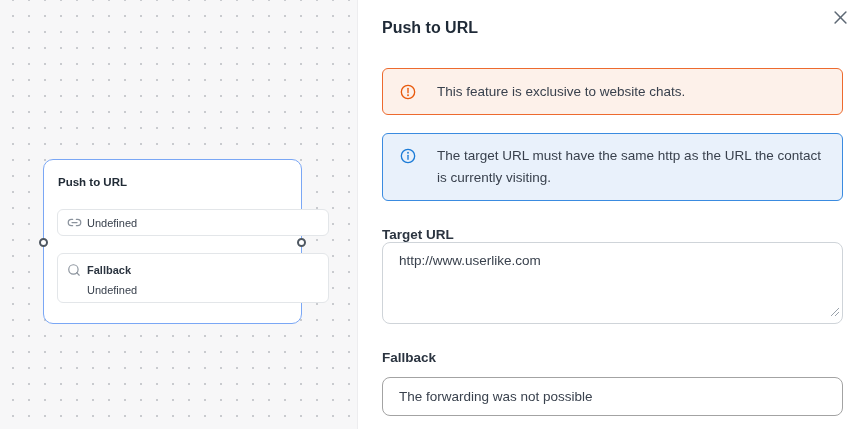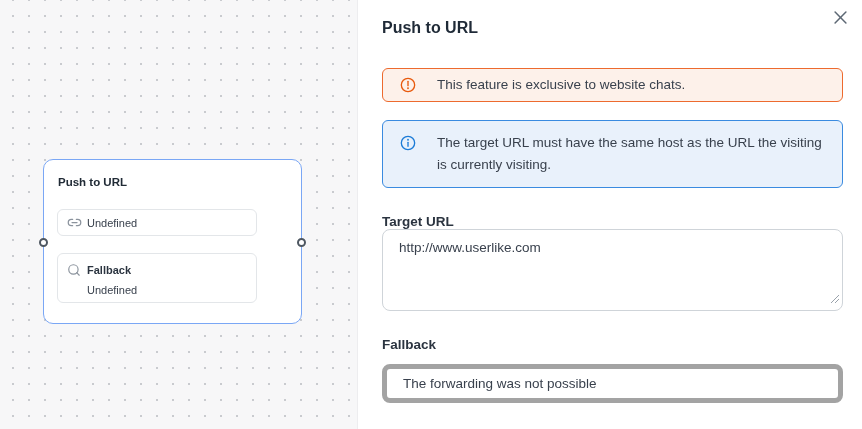--- a/index.html
+++ b/index.html
@@ -15,21 +15,21 @@
   }
   .node {
     position:absolute; left:43px; top:159px; width:259px; height:165px;
     background:#fff; border:1px solid #7aa7f5; border-radius:10px;
   }
   .node-title {
     position:absolute; left:14px; top:16px;
     font-size:11.5px; font-weight:700; color:#212b36;
   }
   .node-box {
-    position:absolute; left:13px; width:200px;
+    position:absolute; left:13px; width:272px;
     background:#fff; border:1px solid #e3e6e9; border-radius:6px;
   }
   .node-box.single { top:49px; height:27px; display:flex; align-items:center; padding:0 9px; gap:5px; }
   .node-box.double { top:93px; height:50px; display:flex; align-items:flex-start; padding:6px 9px; gap:5px; }
   .node-box .nicon { flex:0 0 15px; display:flex; align-items:center; }
   .node-box.double .nicon { margin-top:3px; }
   .node-item-label { font-size:11px; color:#39414d; line-height:20px; }
   .node-item-label.bold { font-weight:700; color:#2b3440; }
   .handle {
     position:absolute; top:78px; width:9px; height:9px; border-radius:50%;
@@ -48,21 +48,21 @@
   .close-btn {
     position:absolute; top:6px; right:9px; width:26px; height:26px;
     display:flex; align-items:center; justify-content:center;
     background:none; border:none; cursor:pointer;
   }
   .alert {
     border-radius:6px; display:flex; border:1px solid; 
     padding-left:17px; padding-right:16px; gap:21px;
   }
   .alert-warning {
-    margin-top:30px; height:34px; align-items:center;
+    margin-top:30px; height:47px; align-items:center;
     background:#fdf1ea; border-color:#ed6a2e;
   }
   .alert-info {
     margin-top:18px; min-height:67px; align-items:flex-start;
     background:#e9f1fb; border-color:#3a8be0; padding-top:11px; padding-bottom:11px;
   }
   .alert .aicon { flex:0 0 16px; display:flex; }
   .alert-info .aicon { margin-top:3px; }
   .alert-text { font-size:13.5px; color:#39414d; line-height:22px; }
   .alert-info .alert-text { max-width:398px; }
@@ -70,21 +70,21 @@
   .textarea-wrap { position:relative; height:82px; }
   textarea.field-textarea {
     width:100%; height:82px; resize:none;
     border:1px solid #cfd4d9; border-radius:8px;
     padding:8px 16px; font-size:13.5px; line-height:20px; color:#39414d;
     font-family:"Liberation Sans","DejaVu Sans",sans-serif; outline:none; display:block;
   }
   .resize-grip { position:absolute; right:4px; bottom:4px; }
   input.field-input {
     margin-top:12px; width:100%; height:39px;
-    border:5px solid #a3a3a3; border-radius:8px;
+    border:1px solid #a3a3a3; border-radius:8px;
     padding:0 16px; font-size:13.5px; color:#39414d;
     font-family:"Liberation Sans","DejaVu Sans",sans-serif; outline:none; display:block;
   }
 </style>
 </head>
 <body>
 
 <div class="canvas">
   <div class="node">
     <div class="node-title">Push to URL</div>
@@ -143,21 +143,21 @@
     </div>
 
     <div class="alert alert-info">
       <span class="aicon">
         <svg width="16" height="16" viewBox="0 0 24 24" fill="none" stroke="#1b7bd7" stroke-width="2" stroke-linecap="round">
           <circle cx="12" cy="12" r="10"></circle>
             <line x1="12" y1="11" x2="12" y2="17"></line>
             <circle cx="12" cy="7.2" r="0.5" fill="#1b7bd7"></circle>
         </svg>
       </span>
-      <span class="alert-text">The target URL must have the same host as the URL the visiting is currently visiting.</span>
+      <span class="alert-text">The target URL must have the same http as the URL the contact is currently visiting.</span>
     </div>
 
     <div class="field-label">Target URL</div>
     <div class="textarea-wrap">
       <textarea class="field-textarea" spellcheck="false" style="">http://www.userlike.com</textarea>
       <span class="resize-grip">
         <svg width="10" height="10" viewBox="0 0 10 10" stroke="#9aa2ab" stroke-width="1">
           <line x1="2" y1="10" x2="10" y2="2"></line>
             <line x1="6" y1="10" x2="10" y2="6"></line>
         </svg>

